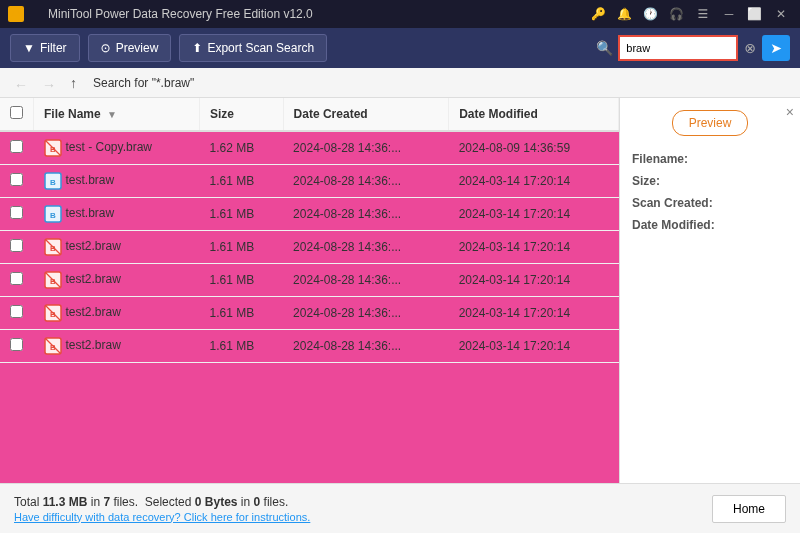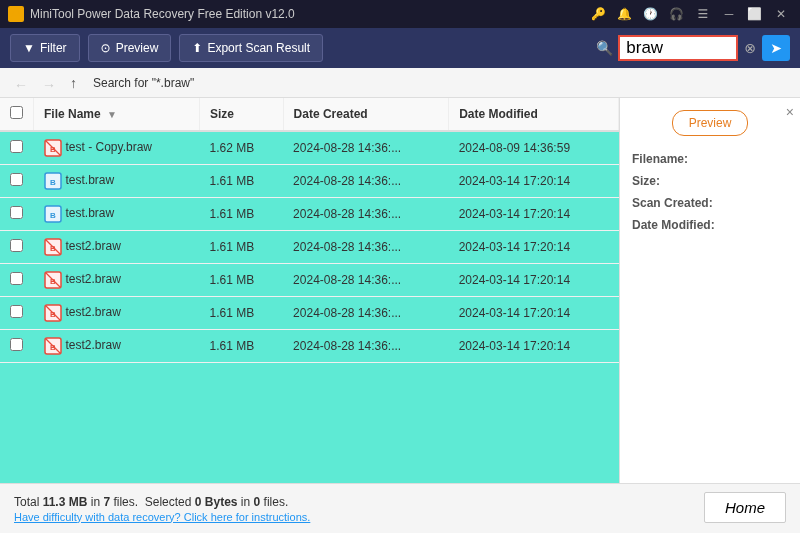--- a/index.html
+++ b/index.html
@@ -8,21 +8,21 @@
     
     .title-bar {
       background: #1a1a2e;
       color: white;
       height: 28px;
       display: flex;
       align-items: center;
       padding: 0 8px;
       justify-content: space-between;
     }
-    .title-bar-left { display: flex; align-items: center; gap: 6px; }
+    .title-bar-left { display: flex; align-items: center; gap: 24px; }
     .title-bar-icon { width: 16px; height: 16px; background: #f0a500; border-radius: 2px; display: flex; align-items: center; justify-content: center; font-size: 10px; }
     .title-bar-title { font-size: 12px; color: #ccc; }
     .title-bar-controls { display: flex; align-items: center; gap: 4px; }
     .title-bar-btn { width: 22px; height: 22px; display: flex; align-items: center; justify-content: center; cursor: pointer; color: #aaa; font-size: 12px; }
 
     
     .toolbar {
       background: #2d3561;
       height: 40px;
       display: flex;
@@ -52,21 +52,21 @@
     .search-icon-wrapper {
       color: #aaa;
       font-size: 14px;
     }
     .search-input-box {
       border: 2px solid #e74c3c;
       background: white;
       height: 26px;
       width: 120px;
       padding: 0 6px;
-      font-size: 17px;
+      font-size: 11px;
       outline: none;
     }
     .search-clear-btn {
       background: none;
       border: none;
       color: #aaa;
       cursor: pointer;
       font-size: 14px;
       padding: 2px;
     }
@@ -106,21 +106,21 @@
     .search-path-label {
       font-size: 12px;
       color: #333;
       margin-left: 6px;
     }
 
     
     .main-content {
       display: flex;
       height: calc(533px - 28px - 40px - 30px - 50px);
-      background: #5eead4;
+      background: #ec4899;
     }
 
     
     .file-panel {
       flex: 1;
       overflow: hidden;
       border-right: 1px solid #ddd;
     }
 
     
@@ -210,24 +210,23 @@
       gap: 4px;
     }
     .status-row1 { font-size: 12px; color: #333; }
     .status-row1 strong { font-weight: bold; }
     .status-link { font-size: 11px; color: #2196f3; cursor: pointer; text-decoration: underline; }
     .status-right { display: flex; gap: 8px; align-self: flex-end; margin-top: -30px; }
     .bottom-btn {
       background: white;
       border: 1px solid #ccc;
       padding: 6px 20px;
-      font-size: 15px;
+      font-size: 12px;
       cursor: pointer;
       border-radius: 2px;
-      font-style: italic;
     }
 
     .col-sort-icon { font-size: 10px; margin-left: 3px; color: #888; }
 
     .status-bottom {
       width: 100%;
       display: flex;
       align-items: center;
       justify-content: space-between;
     }
@@ -261,21 +260,21 @@
   <button class="toolbar-btn">
     <span>▼</span>
     <span>Filter</span>
   </button>
   <button class="toolbar-btn">
     <span>⊙</span>
     <span>Preview</span>
   </button>
   <button class="toolbar-btn">
     <span>⬆</span>
-    <span>Export Scan Result</span>
+    <span>Export Scan Search</span>
   </button>
   <div class="search-area">
     <span class="search-icon-wrapper">🔍</span>
     <input class="search-input-box" type="text" value="braw" style="">
     <button class="search-clear-btn">⊗</button>
     <button class="search-go-btn">➤</button>
   </div>
 </div>
 
 <div class="nav-bar">

